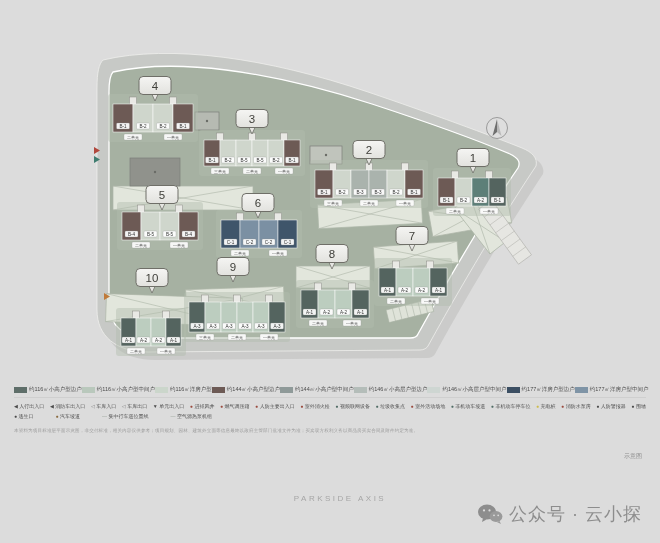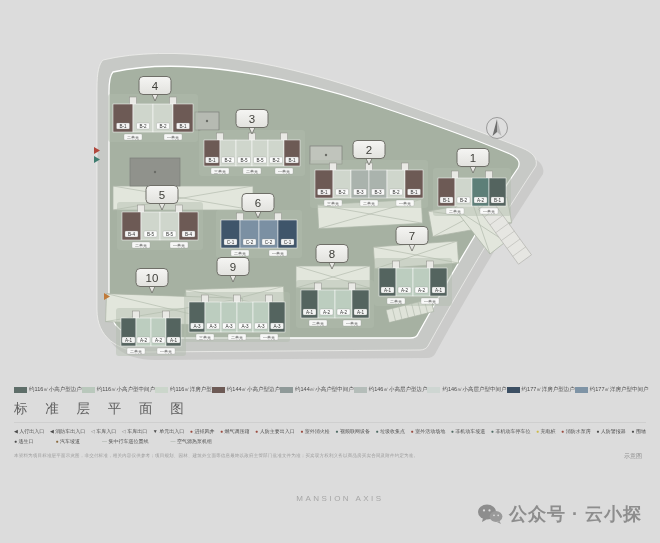--- a/index.html
+++ b/index.html
@@ -20,21 +20,21 @@
   .lg-row3{margin-top:4px;justify-content:flex-start;gap:22px;}
   .disclaimer{margin-top:9px;font-size:4.5px;color:#9b9b9b;letter-spacing:.2px;
               overflow:hidden;white-space:nowrap;max-width:560px;}
   .note{position:absolute;right:4px;top:66px;font-size:6px;color:#8f8f8f;}
   
   .footer{position:absolute;left:0;right:0;top:494px;height:44px;}
   .brand{position:absolute;left:210px;width:260px;text-align:center;color:#a6a6a6;}
   .brand-top{font-size:8px;letter-spacing:2.5px;}
   .brand-main{font-size:17px;letter-spacing:3px;font-weight:600;color:#a3a3a3;margin-top:1px;}
   .wechat{position:absolute;right:18px;top:8px;display:flex;align-items:center;gap:6px;
-          color:#8d8d8d;font-size:18px;letter-spacing:1px;font-weight:bold;}
+          color:#8d8d8d;font-size:18px;letter-spacing:1px;}
 </style>
 </head>
 <body>
 
 <div id="stage">
 
   <svg id="plan-svg" width="660" height="380" viewBox="0 0 660 380">
     <defs>
       <linearGradient id="badgeGrad" x1="0" y1="0" x2="0" y2="1">
         <stop offset="0" stop-color="#f5f5f3"></stop>
@@ -464,21 +464,20 @@
         </span>
         <span class="lg-item">
           <span class="swatch" style="background: rgb(60, 79, 99);"></span>
           <span>约177㎡洋房户型边户</span>
         </span>
         <span class="lg-item">
           <span class="swatch" style="background: rgb(127, 148, 166);"></span>
           <span>约177㎡洋房户型中间户</span>
         </span>
       </div>
-    <div class="sec-title">标 准 层 平 面 图</div>
     <div class="rule"></div>
     <div class="lg-row lg-row2" id="legend-row2">
         <span class="lg-item">
           <span class="sym" style="color: rgb(74, 74, 74);">◀</span>
           <span>人行出入口</span>
         </span>
         <span class="lg-item">
           <span class="sym" style="color: rgb(74, 74, 74);">◀</span>
           <span>消防车出入口</span>
         </span>
@@ -564,21 +563,21 @@
           <span class="sym" style="color: rgb(154, 164, 154);">—</span>
           <span>空气源热泵机组</span>
         </span>
       </div>
     <div class="disclaimer">本资料为项目标准层平面示意图，非交付标准，相关内容仅供参考；项目规划、园林、建筑外立面等信息最终以政府主管部门批准文件为准；买卖双方权利义务以商品房买卖合同及附件约定为准。</div>
     <div class="note">示意图</div>
   </div>
 
   <div class="footer">
     <div class="brand">
-      <div class="brand-top">MANSION AXIS</div>
+      <div class="brand-top">PARKSIDE AXIS</div>
     </div>
     <div class="wechat">
       <svg width="26" height="22" viewBox="0 0 26 22">
         <ellipse cx="10" cy="9" rx="9" ry="7.6" fill="#8d8d8d"></ellipse>
         <circle cx="7" cy="7.4" r="1.1" fill="#dcdcdc"></circle>
         <circle cx="12.5" cy="7.4" r="1.1" fill="#dcdcdc"></circle>
         <path d="M6,15 L5,19 L9.5,16.4 Z" fill="#8d8d8d"></path>
         <ellipse cx="19" cy="13.5" rx="6.4" ry="5.4" fill="#9a9a9a"></ellipse>
         <circle cx="17" cy="12.3" r="0.9" fill="#dcdcdc"></circle>
         <circle cx="21.2" cy="12.3" r="0.9" fill="#dcdcdc"></circle>

